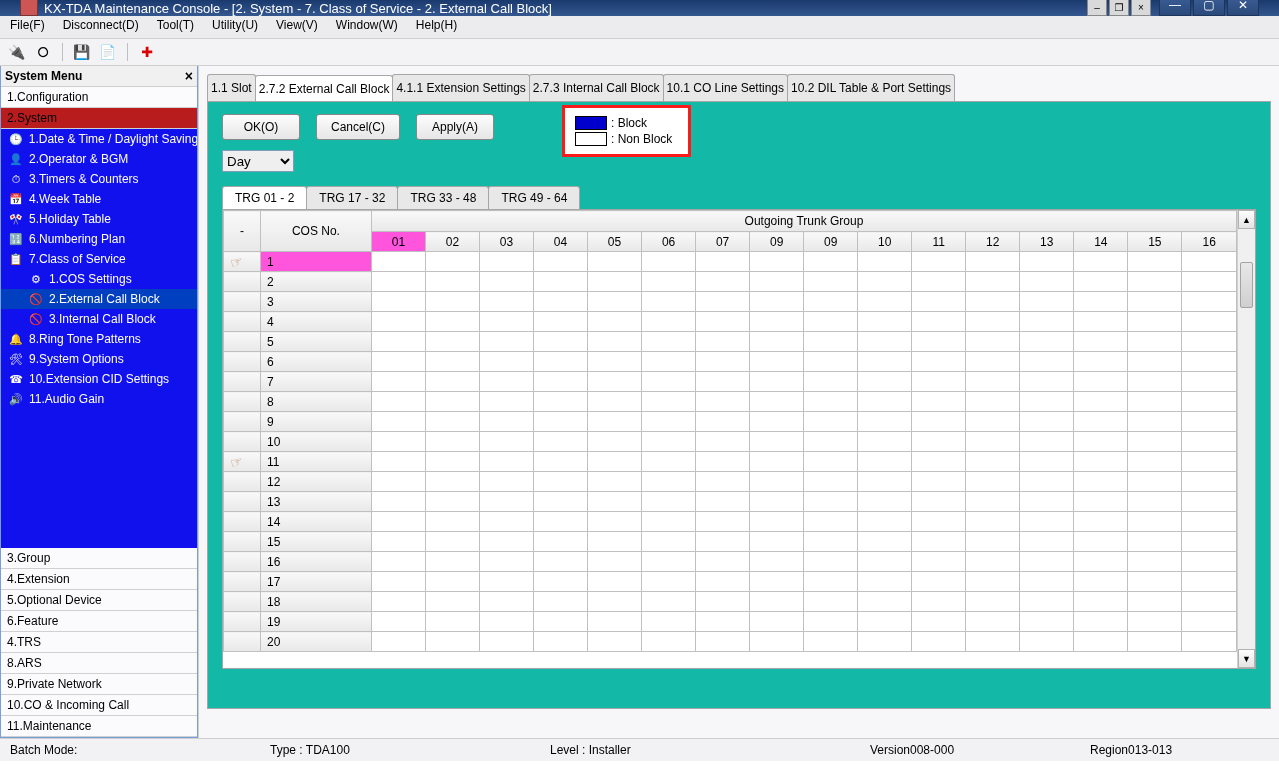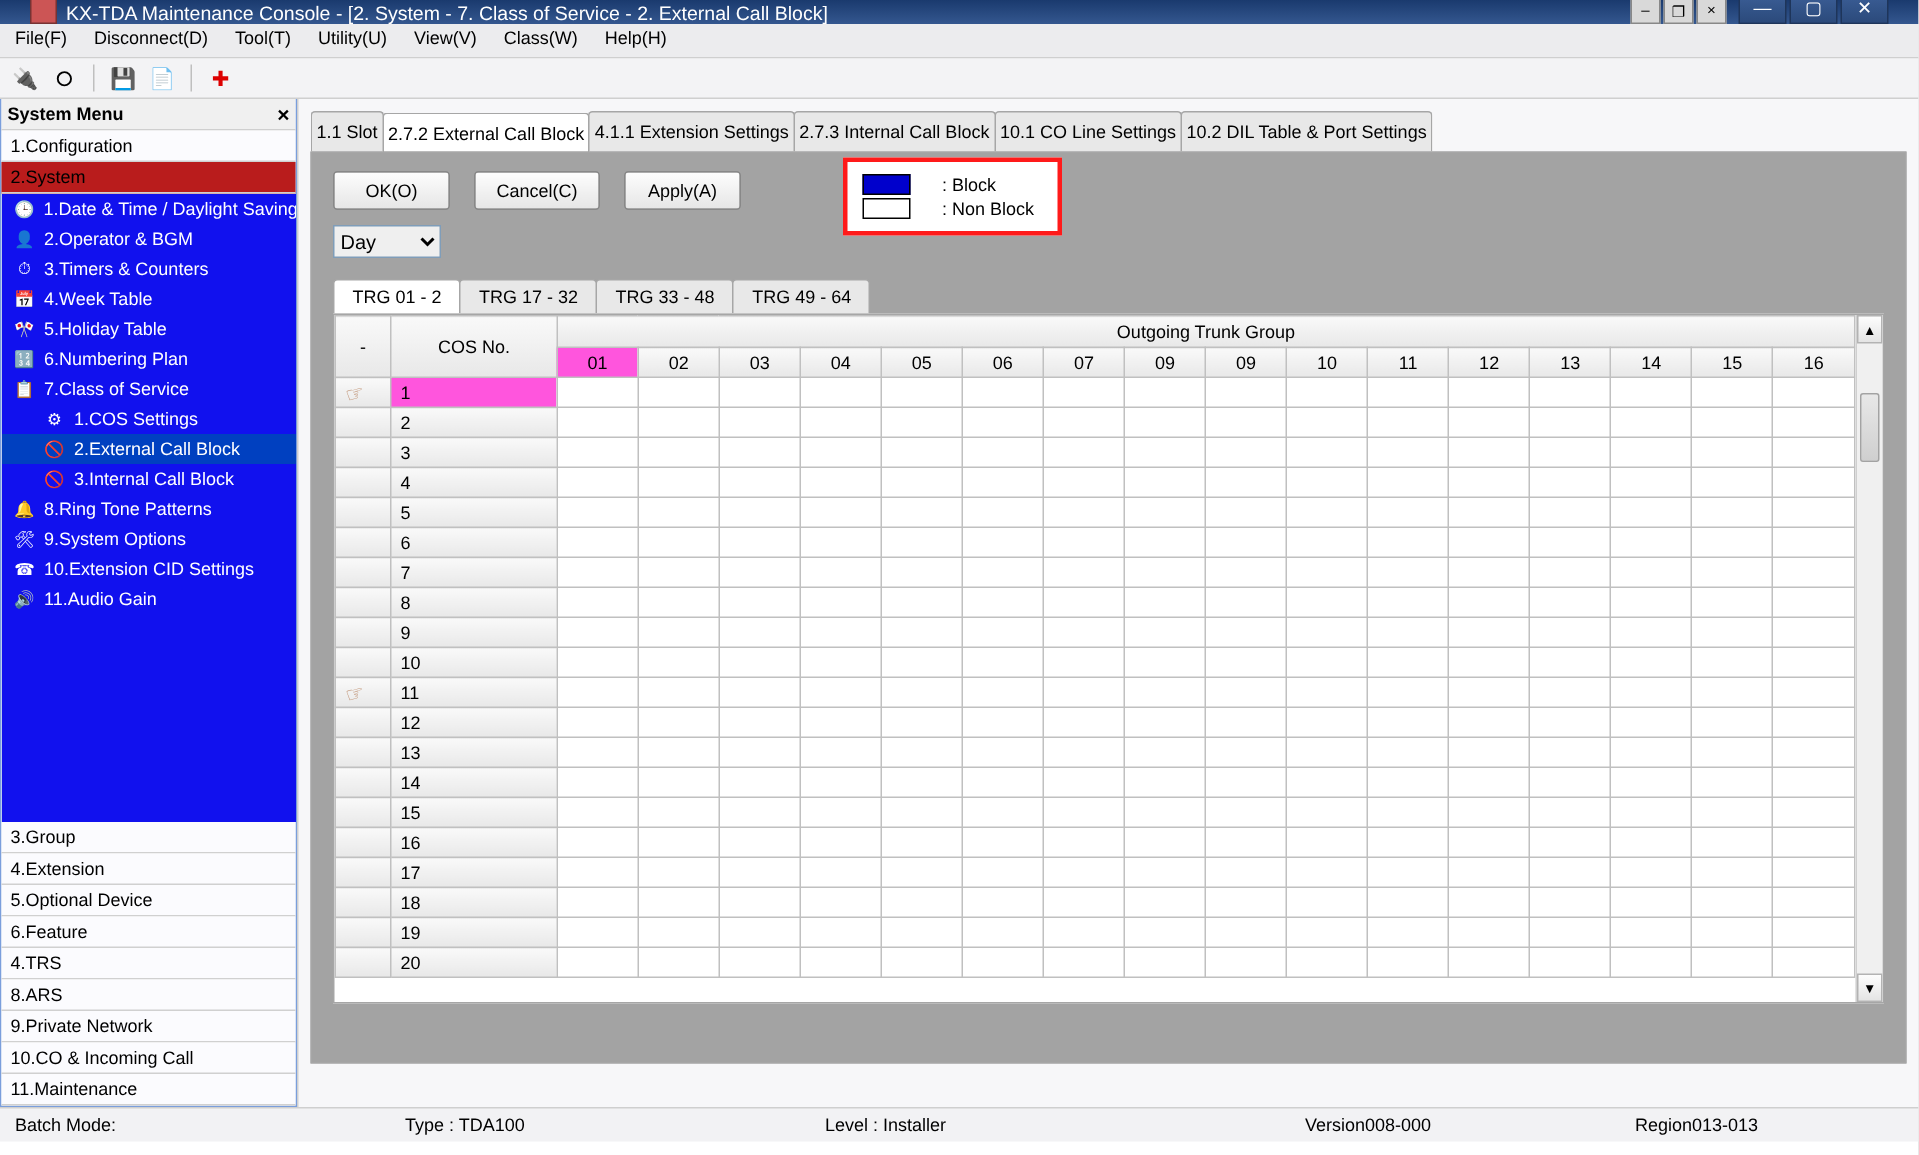--- a/index.html
+++ b/index.html
@@ -24,25 +24,25 @@
 .expanded{background:#1111ee;color:#fff;flex:1;overflow:auto}
 .expanded .sub{display:flex;align-items:center;gap:6px;padding:3px 8px;cursor:pointer}
 .expanded .sub .si{width:14px;height:14px;display:inline-flex;align-items:center;justify-content:center;font-size:11px}
 .expanded .sub .txt{white-space:nowrap}
 .expanded .sub.sub2{padding-left:28px}
 .expanded .sub.sel{background:#0040c0}
 .content{flex:1;position:relative;background:#f7f7f9;border-left:1px solid #cfcfcf}
 .tabs{display:flex;padding:8px 8px 0 8px;gap:0}
 .tab{padding:6px 3px;border:1px solid #a6a6a6;border-bottom:none;background:#e8e8e8;cursor:pointer;font-size:12px;margin-right:-1px;border-radius:3px 3px 0 0}
 .tab.active{background:#fff;position:relative;top:1px}
-.panel{margin:0 8px 24px 8px;border:1px solid #a6a6a6;background:#a3a3a3;padding:12px 14px;height:calc(100% - 64px);box-sizing:border-box;position:relative}
+.panel{margin:0 8px 24px 8px;border:1px solid #a6a6a6;background:#14b8a6;padding:12px 14px;height:calc(100% - 64px);box-sizing:border-box;position:relative}
 .topbtns{display:flex;gap:16px;align-items:center}
 .wbtn{min-width:78px;height:26px;border:1px solid #888;background:linear-gradient(#fdfdfd,#e6e6e6);border-radius:3px;cursor:pointer;padding:0 14px;font-size:12px}
 .legend{position:absolute;left:340px;top:-9px;border:3px solid #ff1a1a;padding:6px 16px 6px 10px;background:#fff}
-.legend .lrow{display:flex;align-items:center;gap:21px;font-size:12px;margin:2px 0}
+.legend .lrow{display:flex;align-items:center;gap:4px;font-size:12px;margin:2px 0}
 .legend .sw{width:30px;height:12px;border:1px solid #000}
 .legend .sw.block{background:#0000cc}
 .legend .sw.nonblock{background:#fff}
 .daysel{margin-top:10px}
 .daysel select{width:72px;height:22px;border:1px solid #7f9db9}
 .subtabs{display:flex;margin-top:14px}
 .subtab{padding:4px 12px;border:1px solid #a6a6a6;border-bottom:none;background:#e8e8e8;cursor:pointer;margin-right:-1px;border-radius:3px 3px 0 0;font-size:12px}
 .subtab.active{background:#fff}
 .grid-wrap{border:1px solid #a6a6a6;background:#fff;height:460px;box-sizing:border-box;position:relative;overflow:hidden}
 .grid-inner{display:flex;height:100%}
@@ -81,21 +81,21 @@
     <span class="tb-btn">✕</span>
   </div>
 </div>
 
 <div class="menubar" id="menubar">
     <span class="menu-item">File(F)</span>
     <span class="menu-item">Disconnect(D)</span>
     <span class="menu-item">Tool(T)</span>
     <span class="menu-item">Utility(U)</span>
     <span class="menu-item">View(V)</span>
-    <span class="menu-item">Class(W)</span>
+    <span class="menu-item">Window(W)</span>
     <span class="menu-item">Help(H)</span>
   </div>
 
 <div class="toolbar">
   <span class="tbtn">🔌</span>
   <span class="tbtn">⭘</span>
   <span class="tsep"></span>
   <span class="tbtn">💾</span>
   <span class="tbtn">📄</span>
   <span class="tsep"></span>

